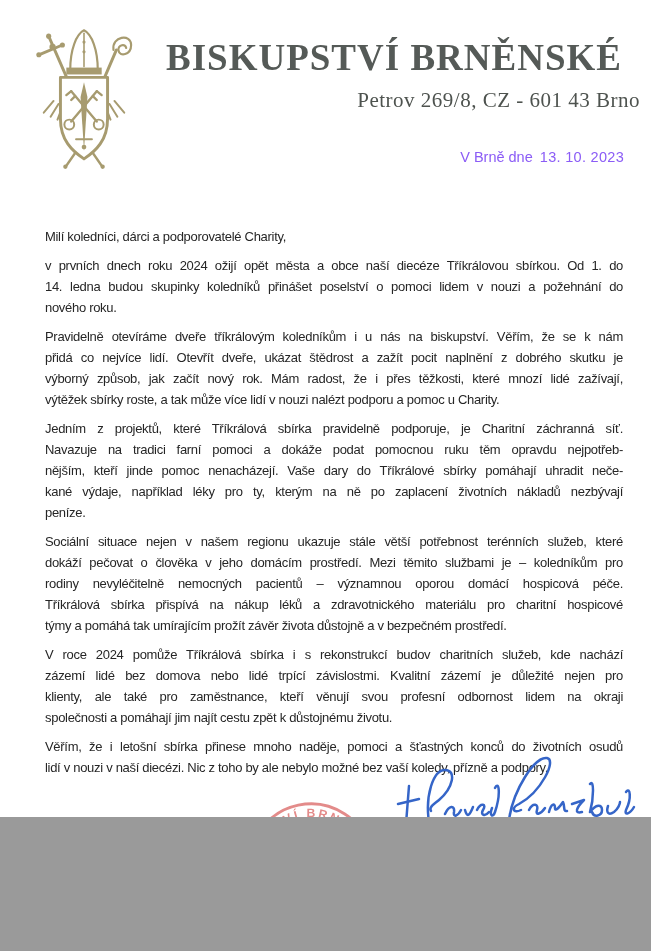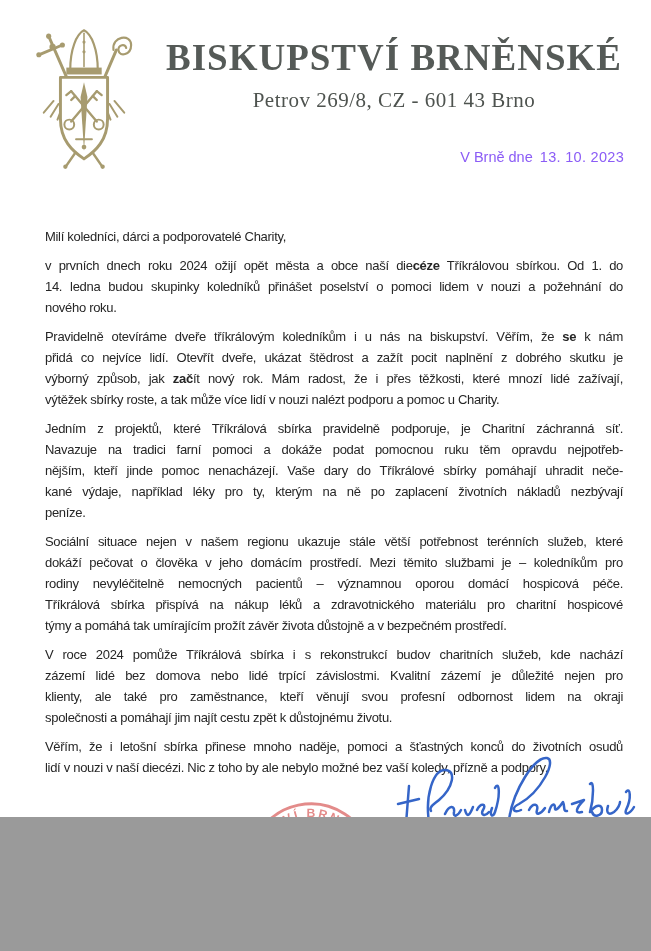--- a/index.html
+++ b/index.html
@@ -22,41 +22,41 @@
   
   .logo{position:absolute;left:30px;top:26px;width:108px;height:146px;color:var(--logo);}
   .logo svg{width:100%;height:100%;}
   .header-text{position:absolute;left:148px;top:38px;width:492px;text-align:center;color:var(--title);}
   .letterhead-title{
     font-family:"Liberation Serif",serif;
     font-weight:bold;font-size:37px;letter-spacing:1px;line-height:1.1;
   }
   .letterhead-address{
     font-family:"Liberation Serif",serif;
-    font-size:21px;letter-spacing:0.5px;margin-top:9px;color:#4e534f;
+    font-size:21px;letter-spacing:0.5px;margin-top:9px;color:#4e534f;text-align:right;
   }
   .date-line{
     position:absolute;top:149px;right:27px;
     font-size:14.5px;color:#8b5cf6;
   }
   .date-line .prefix{margin-right:7px;}
   .date-line .date{letter-spacing:0.3px;font-weight:600;font-weight:normal;}
   
   .letter-body{
     position:absolute;left:45px;top:226px;width:578px;
     font-size:13px;letter-spacing:-0.3px;
   }
   .para{margin:0 0 8px 0;}
   .para .line{
     line-height:21px;min-height:21px;
     text-align:justify;text-align-last:justify;
     white-space:normal;
   }
   .para .line:last-child{text-align-last:left;}
-  .para .line .b{font-weight:bold;}
+  .para .line .b{font-weight:normal;}
   
   .signature{position:absolute;left:393px;top:750px;width:250px;height:95px;color:var(--ink);}
   .signature svg{width:100%;height:100%;}
   .signer{position:absolute;left:398px;top:833px;width:205px;text-align:center;color:#1f1f1f;}
   .signer-name{font-size:12px;line-height:20px;}
   .signer-title{font-size:15px;line-height:20px;}
   .stamp{position:absolute;left:243px;top:797px;width:136px;height:136px;color:var(--stamp);opacity:0.8;transform:rotate(-12deg);}
   .stamp svg{width:100%;height:100%;}
 </style>
 </head>

